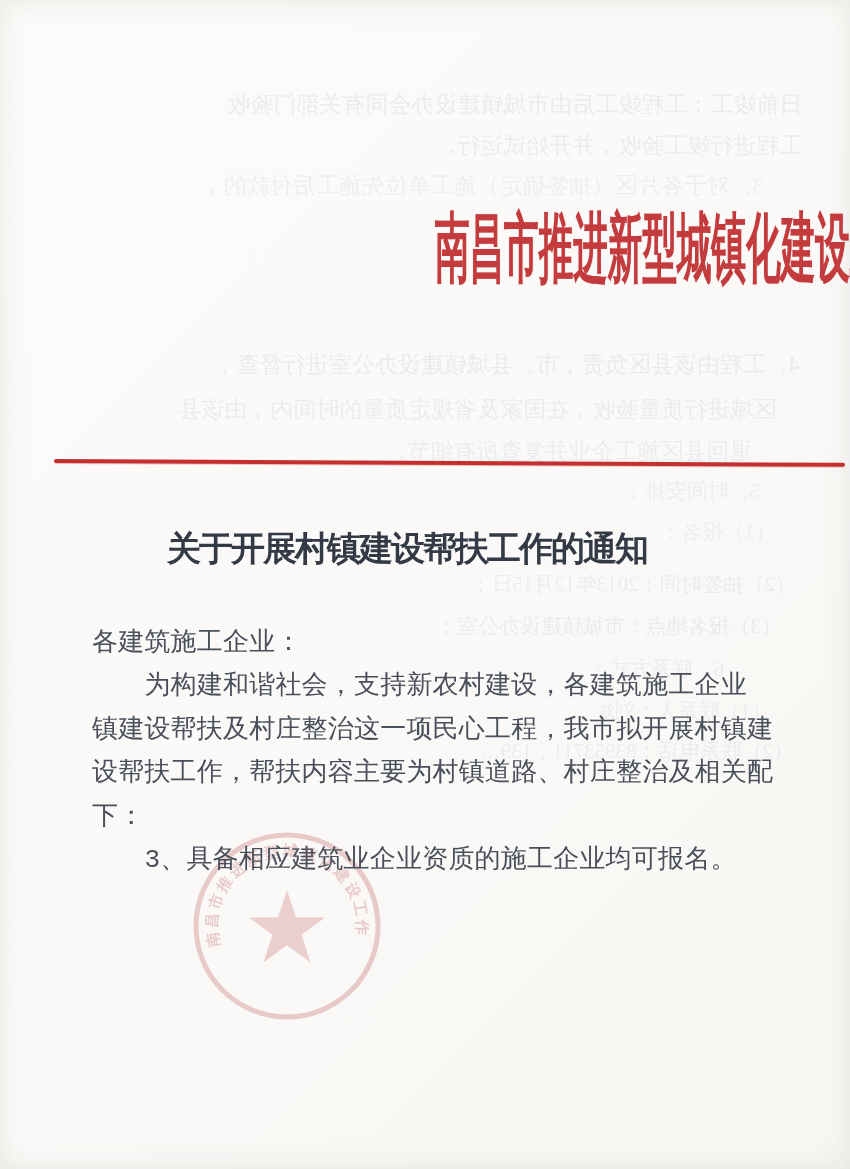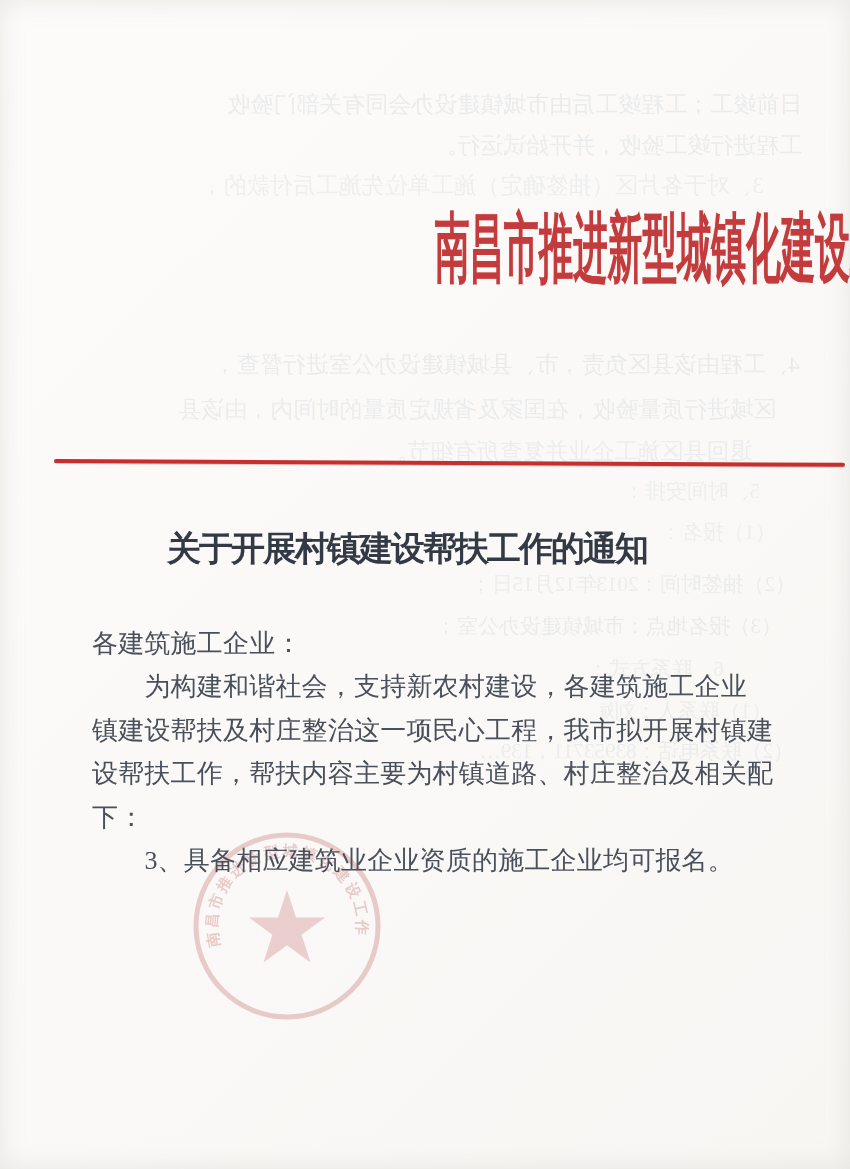--- a/index.html
+++ b/index.html
@@ -54,20 +54,21 @@
     font-size:34px;line-height:50px;font-weight:bold;
     letter-spacing:-2px;
     color:#333a46;
   }
   
   .body-block{
     position:absolute;left:92px;top:622px;width:684px;
     color:#4a505b;
     font-size:26px;
     letter-spacing:0.2px;
+    font-family:Liberation Mono, monospace;
   }
   .body-block .line{
     height:43.4px;line-height:43.4px;
     white-space:nowrap;
   }
   
   .seal{
     position:absolute;left:187px;top:826px;width:200px;height:200px;
     opacity:.55;
   }

